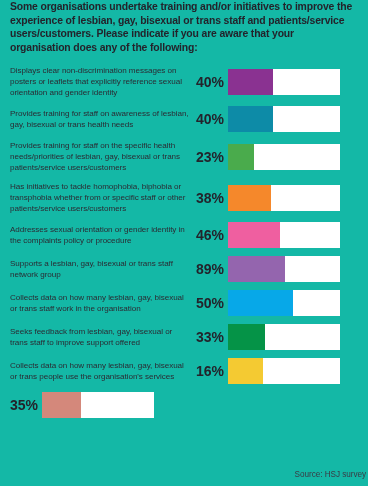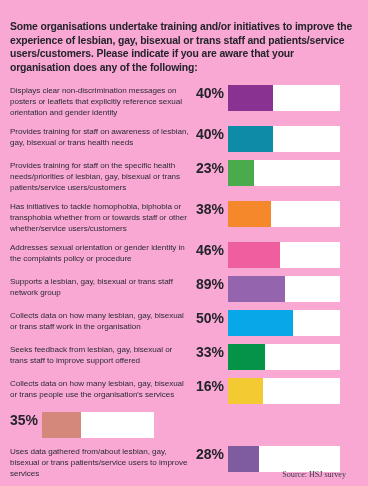--- a/index.html
+++ b/index.html
@@ -13,40 +13,41 @@
     font-family: "Liberation Sans", sans-serif;
     color: #2b2b33;
     overflow: hidden;
   }
 
   .figure {
     position: relative;
     width: 368px;
     height: 486px;
     box-sizing: border-box;
-    padding: 20px 10px 0 10px;
-    background: #f9a8d4;
+    padding: 0 10px 0 10px;
+    background: #14b8a6;
   }
 
   .intro {
     font-size: 10.4px;
     line-height: 13.6px;
     font-weight: bold;
     letter-spacing: -0.15px;
     color: #23232b;
     margin: 0 0 11px 0;
     width: 344px;
   }
 
   .rows {
     width: 348px;
   }
 
   .row {
     display: flex;
+    align-items: center;
     min-height: 26px;
     margin-bottom: 8px;
   }
 
   .row-label {
     width: 186px;
     flex: 0 0 186px;
     font-size: 8.1px;
     line-height: 11px;
     color: #2b2b33;
@@ -76,26 +77,25 @@
   .bar {
     position: absolute;
     left: 0;
     top: 0;
     bottom: 0;
     height: 26px;
   }
 
   .source {
     position: absolute;
-    right: 22px;
+    right: 2px;
     bottom: 7px;
     font-size: 8.2px;
     color: #3a3a44;
     letter-spacing: -0.05px;
-    font-family: Liberation Serif, serif;
   }
 </style>
 </head>
 <body>
 
 <div class="figure">
 
   <p class="intro">Some organisations undertake training and/or initiatives to improve the experience of lesbian, gay, bisexual or trans staff and patients/service users/customers. Please indicate if you are aware that your organisation does any of the following:</p>
 
   <div class="rows">
@@ -114,21 +114,21 @@
         </div>
       </div>
       <div class="row">
         <div class="row-label">Provides training for staff on the specific health needs/priorities of lesbian, gay, bisexual or trans patients/service users/customers</div>
         <div class="row-value">23%</div>
         <div class="track">
           <div class="bar" style="width: 23%; background: rgb(74, 171, 76);"></div>
         </div>
       </div>
       <div class="row">
-        <div class="row-label">Has initiatives to tackle homophobia, biphobia or transphobia whether from or towards staff or other whether/service users/customers</div>
+        <div class="row-label">Has initiatives to tackle homophobia, biphobia or transphobia whether from or specific staff or other patients/service users/customers</div>
         <div class="row-value">38%</div>
         <div class="track">
           <div class="bar" style="width: 38%; background: rgb(245, 136, 43);"></div>
         </div>
       </div>
       <div class="row">
         <div class="row-label">Addresses sexual orientation or gender identity in the complaints policy or procedure</div>
         <div class="row-value">46%</div>
         <div class="track">
           <div class="bar" style="width: 46%; background: rgb(239, 95, 160);"></div>
@@ -161,24 +161,17 @@
         <div class="track">
           <div class="bar" style="width: 31%; background: rgb(244, 202, 50);"></div>
         </div>
       </div>
       <div class="row">
         <div class="row-value">35%</div>
         <div class="track">
           <div class="bar" style="width: 35%; background: rgb(212, 136, 123);"></div>
         </div>
       </div>
-      <div class="row">
-        <div class="row-label">Uses data gathered from/about lesbian, gay, bisexual or trans patients/service users to improve services</div>
-        <div class="row-value">28%</div>
-        <div class="track">
-          <div class="bar" style="width: 28%; background: rgb(127, 91, 160);"></div>
-        </div>
-      </div>
     </div>
 
   <div class="source">Source: HSJ survey</div>
 
 </div>
 
 </body></html>

